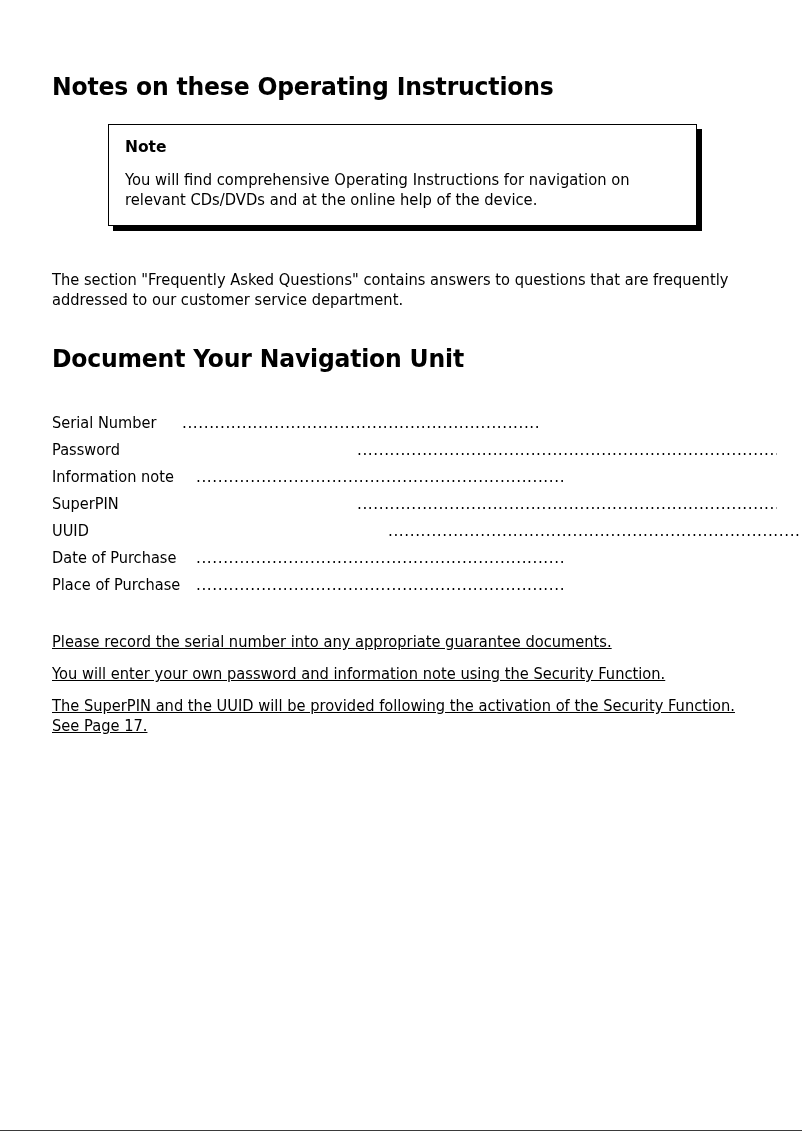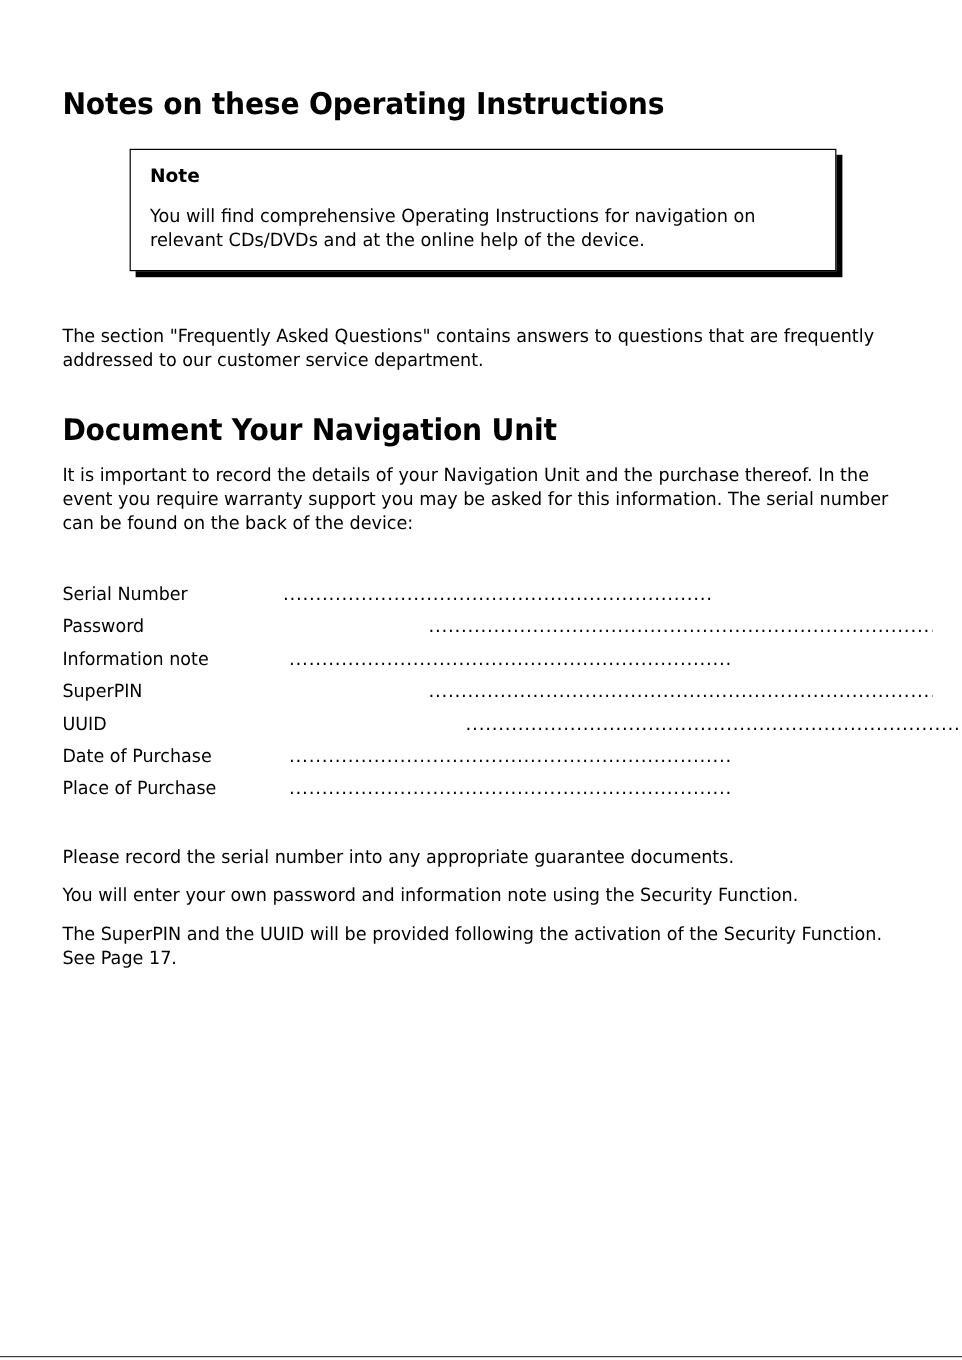--- a/index.html
+++ b/index.html
@@ -104,21 +104,20 @@
   
   .record-list {
     margin-top: 36px;
   }
   .record-row {
     position: relative;
     height: 27px;
     font-size: 15.2px;
     line-height: 27px;
     white-space: nowrap;
-    text-align: right;
   }
   .record-label {
     position: absolute;
     left: 0;
     top: 0;
     transform: scaleX(0.96);
     transform-origin: left center;
   }
   .record-dots {
     position: absolute;
@@ -127,20 +126,21 @@
     overflow: hidden;
     letter-spacing: 0.6px;
     font-size: 15.2px;
     line-height: 27px;
     color: #000000;
   }
 
   
   .closing {
     margin-top: 33px;
+    text-decoration: underline;
   }
   .closing p {
     font-size: 15.2px;
     line-height: 20px;
     margin: 0 0 12px 0;
     transform: scaleX(0.965);
     transform-origin: left top;
     width: 103.6%;
   }
   .closing p:last-child {
@@ -173,23 +173,20 @@
         <p class="note-body">You will find comprehensive Operating Instructions for navigation on relevant CDs/DVDs and at the online help of the device.</p>
       </div>
     </div>
 
     <div class="para-block" style="margin-top:44px;">
       <p class="body-text">The section "Frequently Asked Questions" contains answers to questions that are frequently addressed to our customer service department.</p>
     </div>
 
     <h1 class="section-heading second">Document Your Navigation Unit</h1>
 
-    <div class="para-block">
-      <p class="body-text">It is important to record the details of your Navigation Unit and the purchase thereof. In the event you require warranty support you may be asked for this information. The serial number can be found on the back of the device:</p>
-    </div>
 
     <div class="record-list">
 
       <div class="record-row">
         <span class="record-label">Serial Number</span>
         <span class="record-dots" style="left: 130px; width: 412px;">..................................................................</span>
       </div>
 
       <div class="record-row">
         <span class="record-label">Password</span>

